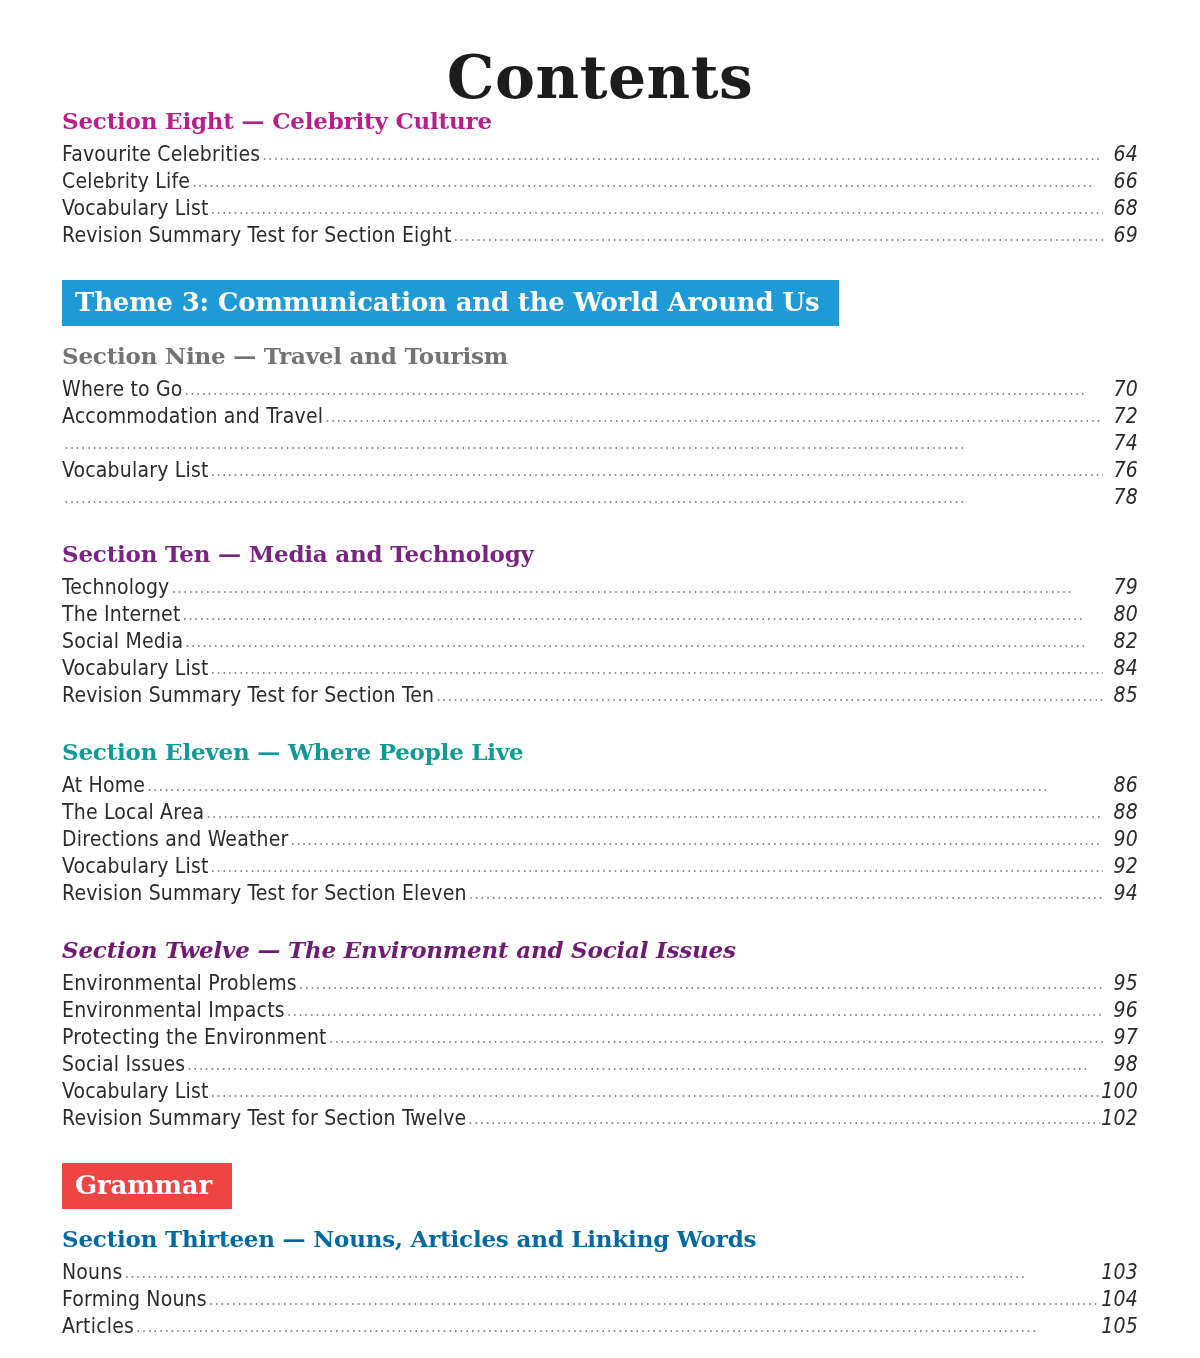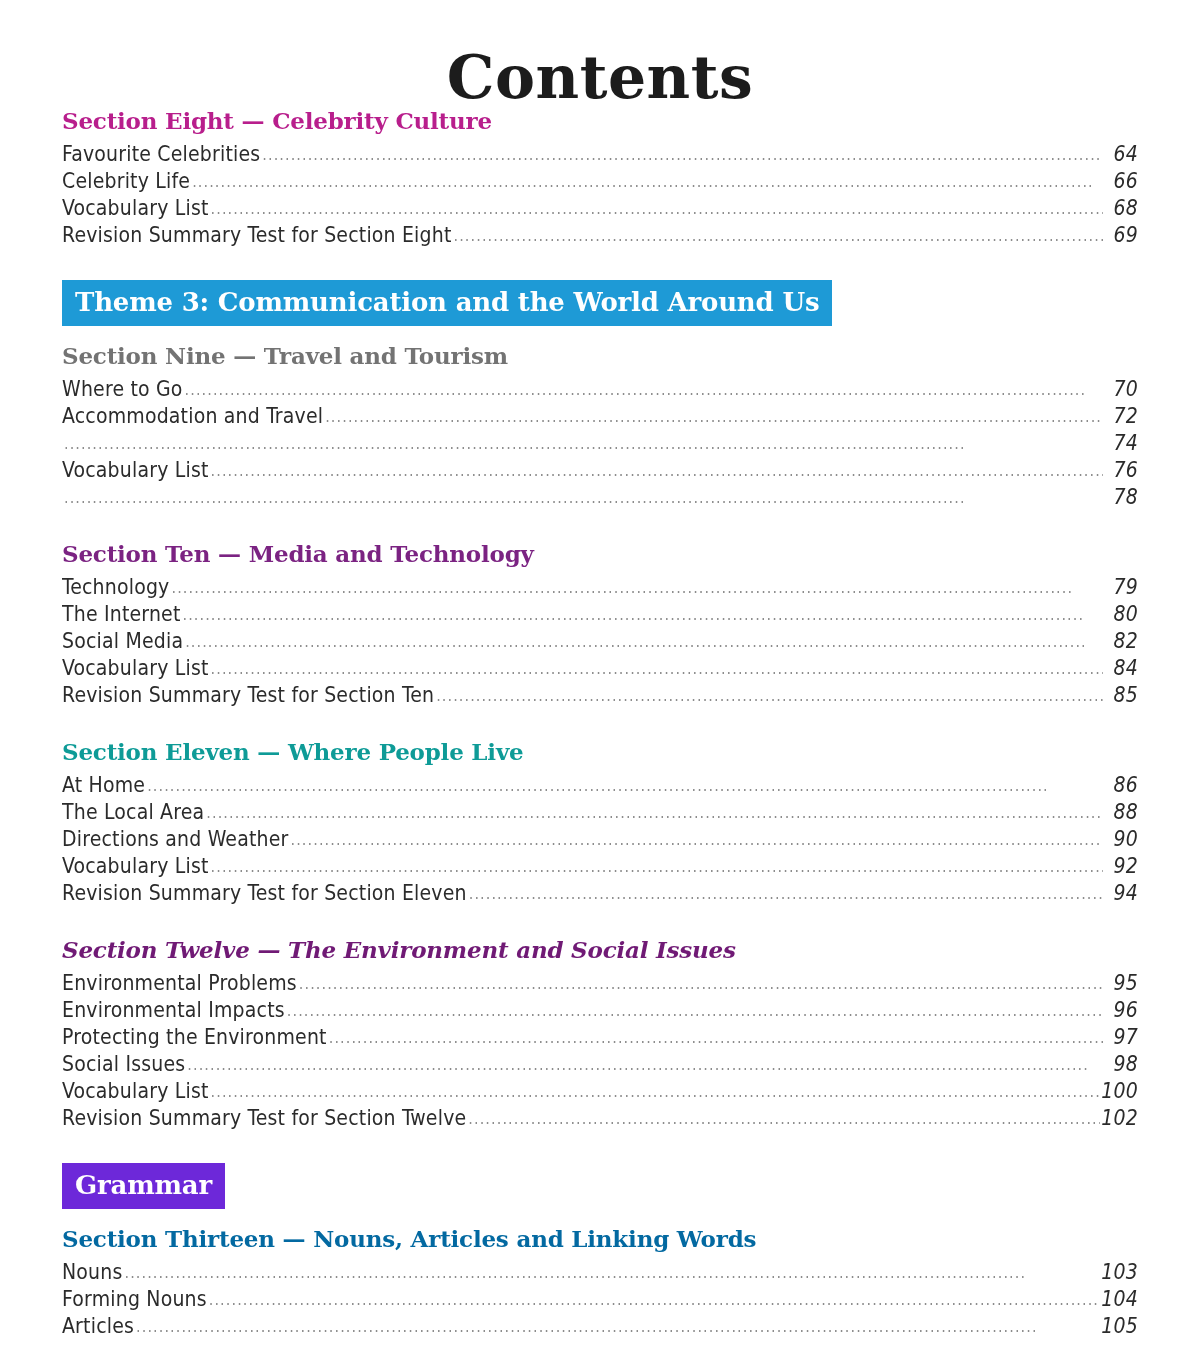--- a/index.html
+++ b/index.html
@@ -38,21 +38,21 @@
 
   
   .theme-banner {
     display: inline-block;
     background: #1e9ad6;
     color: #ffffff;
     font-family: "DejaVu Serif", serif;
     font-weight: bold;
     font-size: 26px;
     line-height: 1;
-    padding: 9px 13px 11px 13px;
+    padding: 9px 20px 11px 13px;
     letter-spacing: -0.2px;
     white-space: nowrap;
   }
   .banner-row { margin: 0; }
 
   
   .section-heading {
     font-family: "DejaVu Serif", serif;
     font-weight: bold;
     font-size: 23px;
@@ -259,21 +259,21 @@
             <span class="entry-page">100</span>
           </li>
           <li class="entry">
             <span class="entry-label">Revision Summary Test for Section Twelve</span>
             <span class="entry-leader">...............................................................................................................................................................</span>
             <span class="entry-page">102</span>
           </li>
         </ul>
       </div>
       <div class="gap-after-entries"></div>
-      <div class="banner-row"><div class="theme-banner" style="background: #6d28d9;">Grammar</div></div>
+      <div class="banner-row"><div class="theme-banner" style="background: #ef4444;">Grammar</div></div>
       <div class="gap-small"></div>
       <div class="sec-block">
         <div class="section-heading" style="color: #0369a1;">Section Thirteen — Nouns, Articles and Linking Words</div>
         <ul class="entries">
           <li class="entry">
             <span class="entry-label">Nouns</span>
             <span class="entry-leader">...............................................................................................................................................................</span>
             <span class="entry-page">103</span>
           </li>
           <li class="entry">

